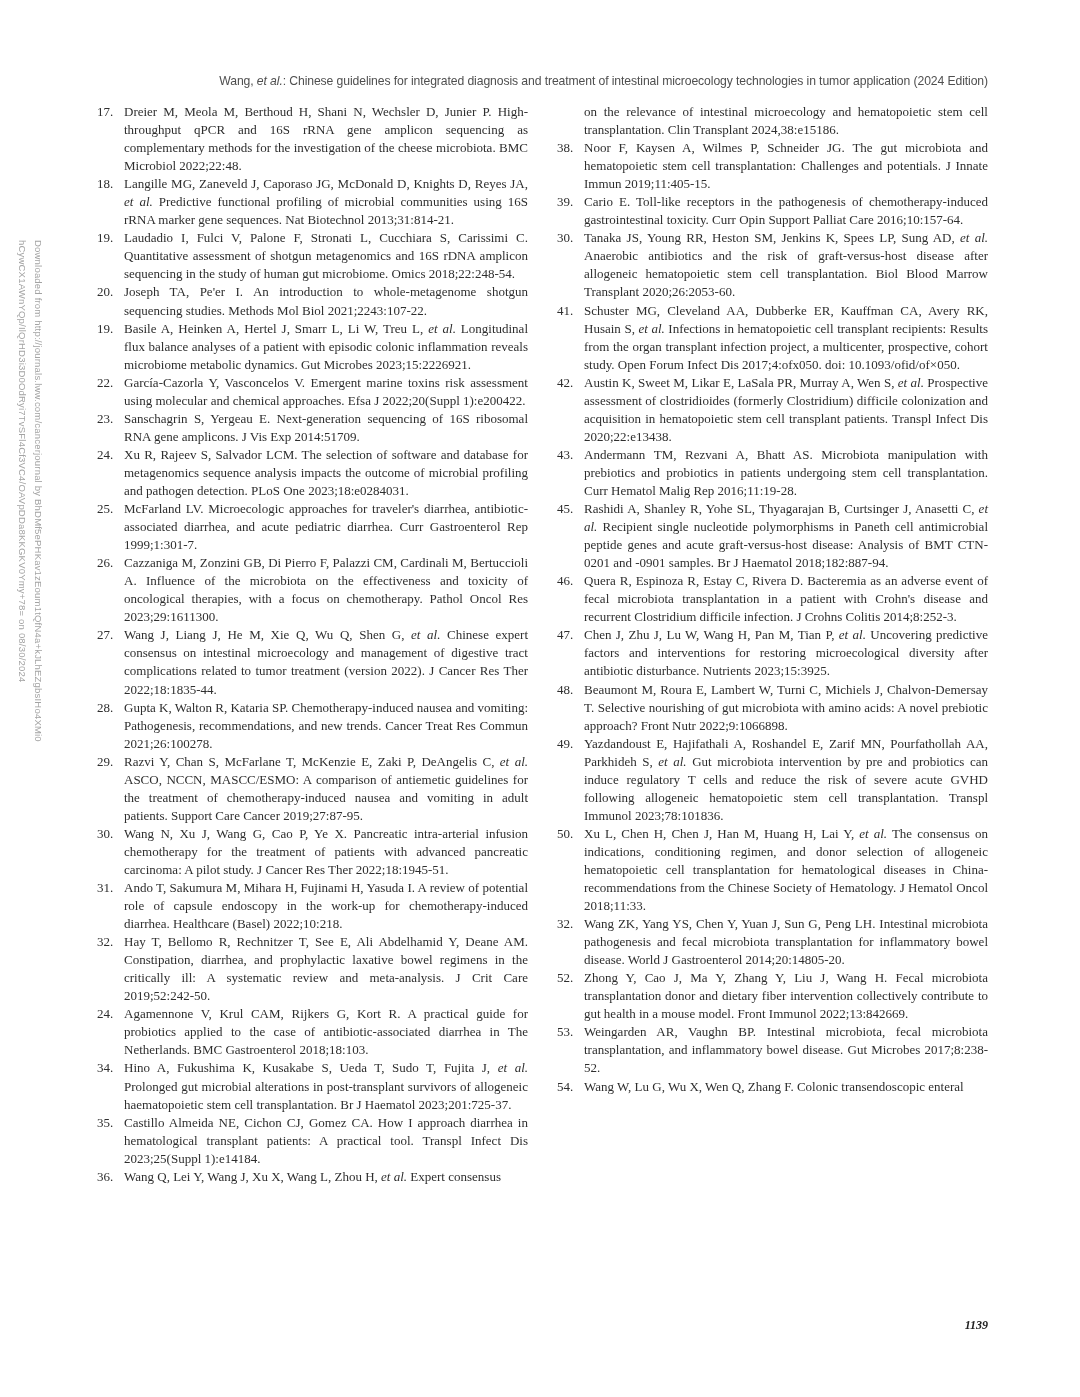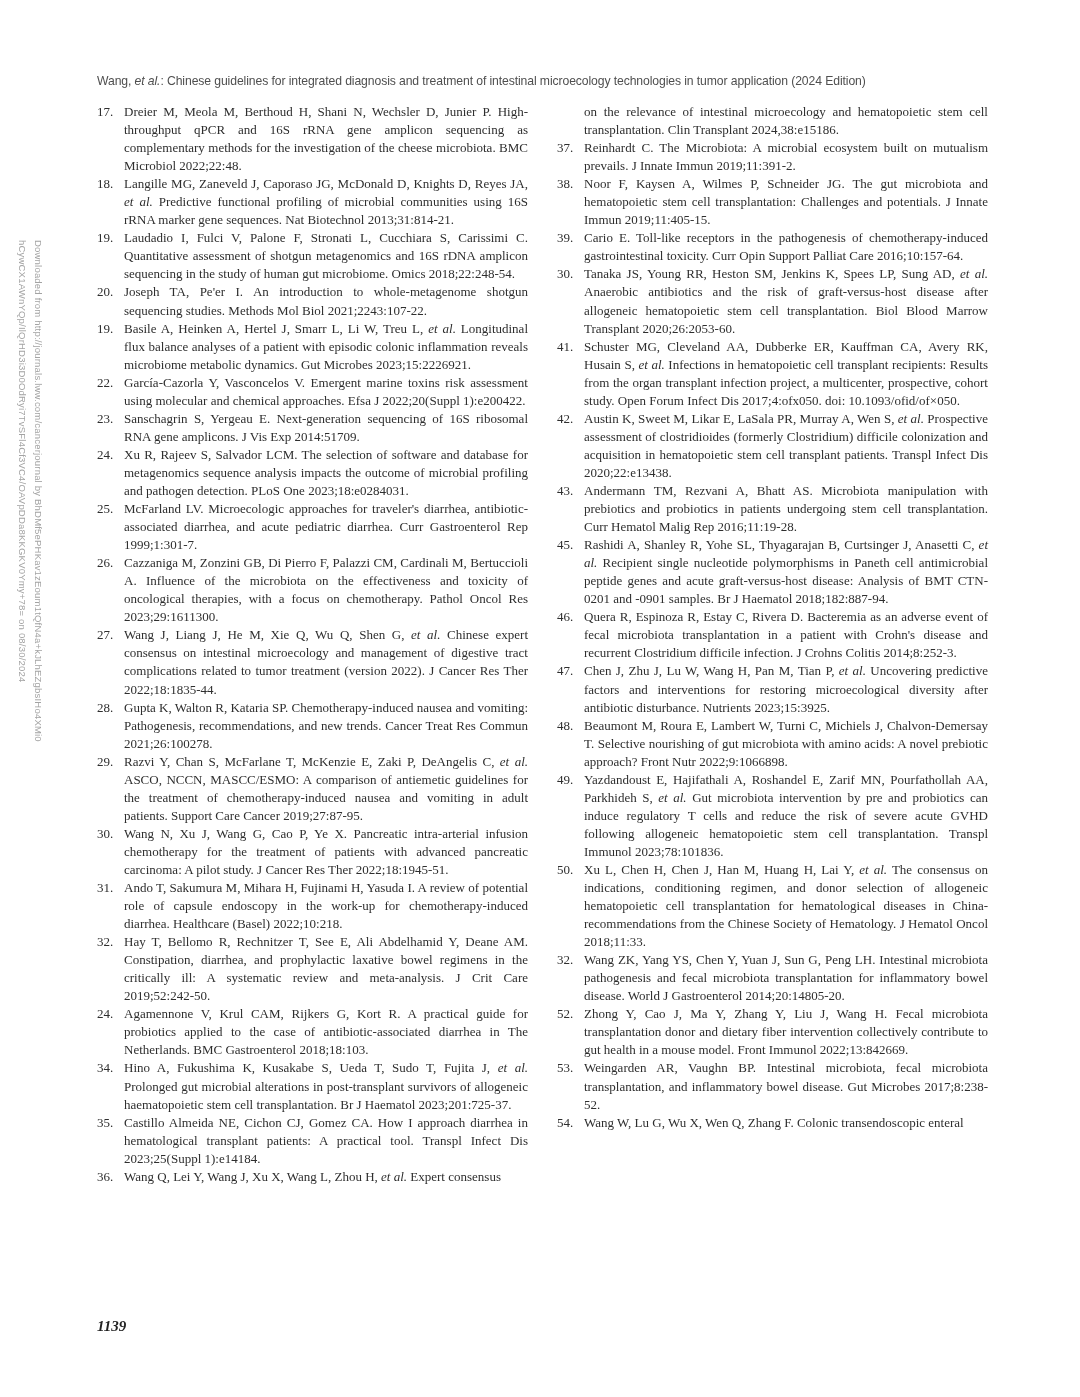--- a/index.html
+++ b/index.html
@@ -33,21 +33,21 @@
     letter-spacing: 0.2px;
     white-space: nowrap;
   }
   .watermark div { display: block; }
   
   .running-head {
     position: absolute;
     top: 74px;
     left: 97px;
     width: 891px;
-    text-align: left;
+    text-align: right;
     font-family: "Liberation Sans", sans-serif;
     font-size: 12.2px;
     color: #4f4f4f;
     letter-spacing: -0.1px;
     white-space: nowrap;
   }
   .running-head i { font-style: italic; }
   
   .columns {
     position: absolute;
@@ -85,22 +85,22 @@
     font-size: 12.5px;
     color: #2e2e2e;
     white-space: nowrap;
   }
   .footer-left .issue { font-style: italic; }
   .footer-page {
     position: absolute;
     top: 1318px;
     left: 97px;
     width: 891px;
-    text-align: left;
-    font-size: 15px;
+    text-align: right;
+    font-size: 12px;
     font-weight: bold;
     font-style: italic;
     color: #222222;
   }
 </style>
 </head>
 <body>
 
 <div class="page">
 
@@ -193,24 +193,20 @@
           <span class="ref-num">36.</span>
           <div class="ref-text">Wang Q, Lei Y, Wang J, Xu X, Wang L, Zhou H, <i>et al.</i> Expert consensus</div>
         </div>
       </div>
     <div class="col">
         <div class="ref">
           <span class="ref-num"></span>
           <div class="ref-text">on the relevance of intestinal microecology and hematopoietic stem cell transplantation. Clin Transplant 2024,38:e15186.</div>
         </div>
         <div class="ref">
-          <span class="ref-num">37.</span>
-          <div class="ref-text">Reinhardt C. The Microbiota: A microbial ecosystem built on mutualism prevails. J Innate Immun 2019;11:391-2.</div>
-        </div>
-        <div class="ref">
           <span class="ref-num">38.</span>
           <div class="ref-text">Noor F, Kaysen A, Wilmes P, Schneider JG. The gut microbiota and hematopoietic stem cell transplantation: Challenges and potentials. J Innate Immun 2019;11:405-15.</div>
         </div>
         <div class="ref">
           <span class="ref-num">39.</span>
           <div class="ref-text">Cario E. Toll-like receptors in the pathogenesis of chemotherapy-induced gastrointestinal toxicity. Curr Opin Support Palliat Care 2016;10:157-64.</div>
         </div>
         <div class="ref">
           <span class="ref-num">30.</span>
           <div class="ref-text">Tanaka JS, Young RR, Heston SM, Jenkins K, Spees LP, Sung AD, <i>et al.</i> Anaerobic antibiotics and the risk of graft-versus-host disease after allogeneic hematopoietic stem cell transplantation. Biol Blood Marrow Transplant 2020;26:2053-60.</div>

